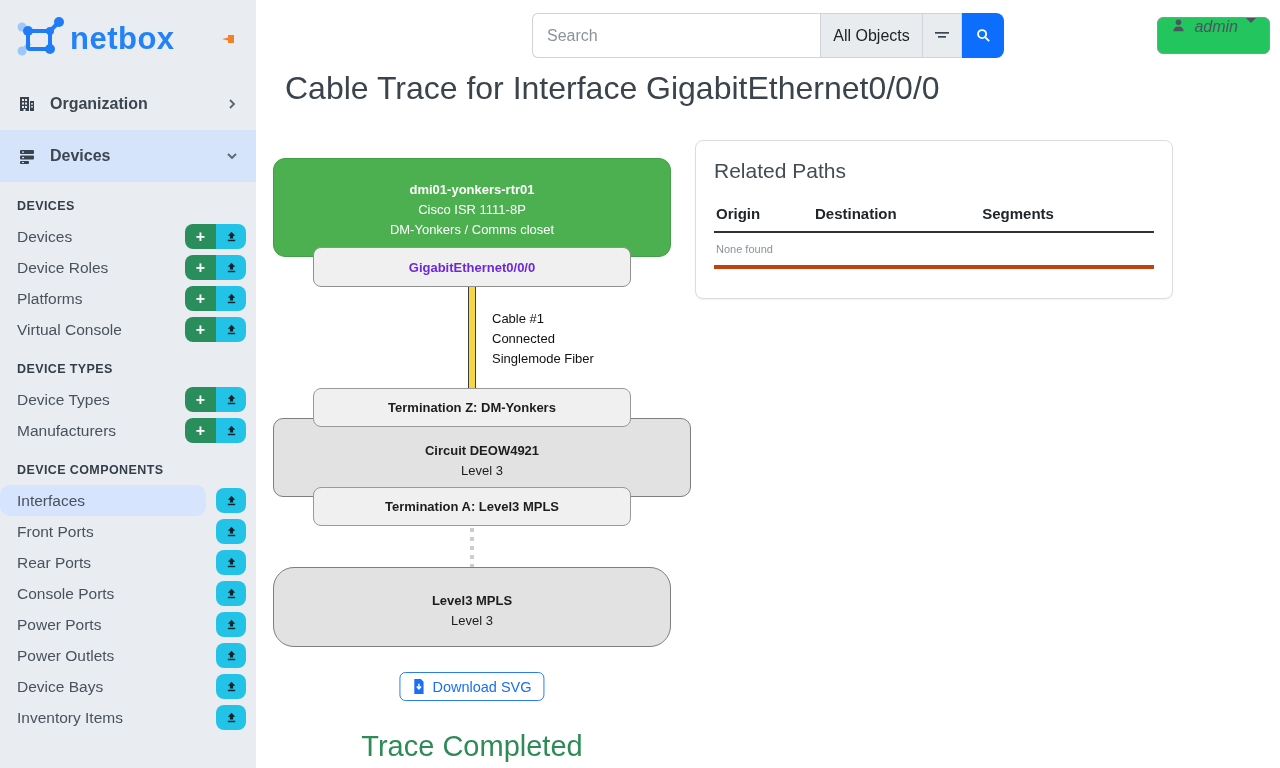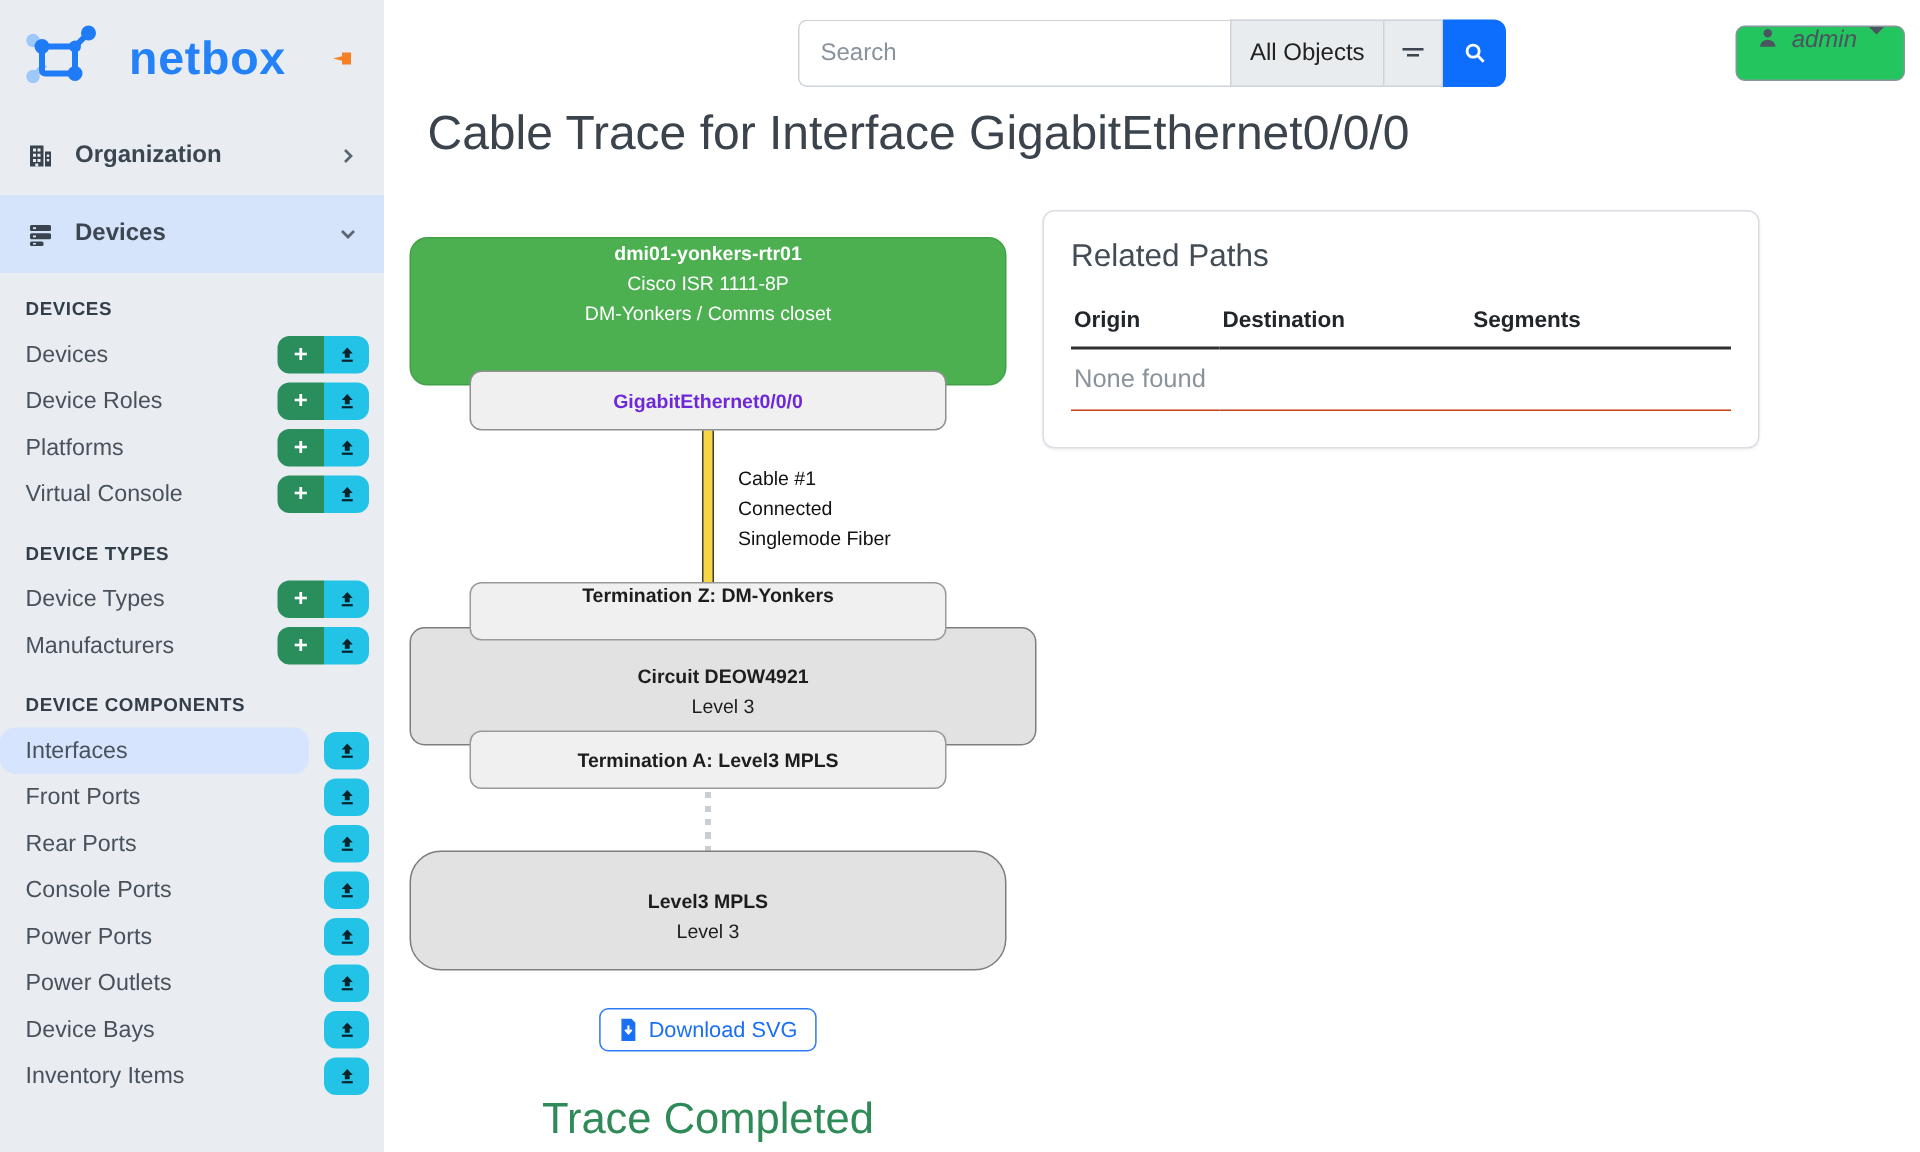--- a/index.html
+++ b/index.html
@@ -3,21 +3,21 @@
 <meta charset="utf-8">
 <style>
   * { box-sizing: border-box; margin: 0; padding: 0; }
   html,body { width:1280px; height:768px; overflow:hidden;
     font-family:"Liberation Sans", sans-serif; background:#fff; color:#39434e; }
 
   
   .sidebar { position:fixed; left:0; top:0; width:256px; height:768px; background:#e9edf1; }
   .logo-row { height:78px; display:flex; align-items:center; padding:0 18px 0 14px; }
   .logo-mark { width:52px; height:52px; }
-  .logo-text { font-size:31px; font-weight:bold; color:#2382f7; margin-left:20px; letter-spacing:.5px; }
+  .logo-text { font-size:31px; font-weight:bold; color:#2382f7; margin-left:4px; letter-spacing:.5px; }
   .pin-btn { margin-left:auto; width:20px; height:20px; display:flex; align-items:center; justify-content:center; }
 
   .nav-item { height:52px; display:flex; align-items:center; gap:14px; padding:0 18px;
     font-size:16px; font-weight:bold; color:#3c4650; cursor:pointer; }
   .nav-item.active { background:#d5e3fb; }
   .nav-chevron { margin-left:auto; display:flex; }
 
   .section-title { padding:17px 17px 8px; font-size:12.5px; font-weight:bold; color:#343e48; letter-spacing:.4px; }
 
   .side-item { position:relative; height:31px; display:flex; align-items:center; font-size:15.5px; color:#49525c; }
@@ -50,49 +50,49 @@
     font-size:16px; color:#4b555f; cursor:pointer;font-style:italic; }
   .caret-down { width:0; height:0; border-left:5px solid transparent; border-right:5px solid transparent; border-top:5px solid #4b555f; }
 
   .page-title { position:absolute; left:17px; top:70px; font-size:32px; font-weight:400; color:#3b434c;margin-left:12px; }
 
   
   .trace { position:absolute; left:17px; top:158px; width:398px; height:610px; }
   .tbox { position:absolute; border-radius:8px; text-align:center; font-size:13px; }
   .tbox .b { font-weight:bold; }
   .device-box { left:0; top:0; width:398px; height:99px; background:#4caf50; border:1px solid #42a046;
-    border-radius:12px; color:#fff; line-height:20px; }
+    border-radius:12px; color:#fff; padding-top:21px; line-height:20px; }
   .iface-box { left:40px; top:89px; width:318px; height:40px; background:#f0f0f0; border:1px solid #909090;
     color:#6d28d9; display:flex; align-items:center; justify-content:center; z-index:2; }
   .cable-bar { position:absolute; left:195px; top:129px; width:8px; height:101px; background:#f7d645;
     border-left:1px solid #3b3b3b; border-right:1px solid #3b3b3b; z-index:1; }
   .cable-label { position:absolute; left:219px; top:151px; font-size:13px; color:#111; line-height:20px; text-align:left; }
   .termz-box { left:40px; top:230px; width:318px; height:39px; background:#f0f0f0; border:1px solid #9a9a9a;
-    color:#1d1d1d; display:flex; align-items:flex-start; justify-content:center; z-index:2; }
+    color:#1d1d1d; display:flex; align-items:center; justify-content:center; z-index:2; }
   .circuit-box { left:0; top:260px; width:418px; height:79px; background:#e2e2e2; border:1px solid #7e7e7e;
     border-radius:10px; color:#1d1d1d; padding-top:22px; line-height:20px; z-index:1; }
   .terma-box { left:40px; top:329px; width:318px; height:39px; background:#f0f0f0; border:1px solid #9a9a9a;
     color:#1d1d1d; display:flex; align-items:center; justify-content:center; z-index:2; }
   .dotted-link { position:absolute; left:197px; top:370px; width:4px; height:40px;
     background:repeating-linear-gradient(to bottom,#c9ced4 0 4px, transparent 4px 9px); }
   .pnet-box { left:0; top:409px; width:398px; height:80px; background:#e2e2e2; border:1px solid #7e7e7e;
     border-radius:21px; color:#1d1d1d; padding-top:23px; line-height:20px; }
   .download-btn { position:absolute; left:50%; transform:translateX(-50%); top:514px; height:29px;
     display:inline-flex; align-items:center; gap:7px; padding:0 12px; background:#fff;
     border:1px solid #2e7bf6; border-radius:6px; color:#1a6ff5; font-size:14.5px; cursor:pointer; white-space:nowrap; }
   .trace-status { position:absolute; left:0; top:572px; width:100%; text-align:center;
     font-size:29px; color:#2e8b57; }
 
   
   .card { position:absolute; left:439px; top:140px; width:478px; height:159px; background:#fff;
     border:1px solid #d9dee3; border-radius:8px; box-shadow:0 1px 2px rgba(0,0,0,.06); padding:18px; }
   .card h2 { font-size:21px; font-weight:400; color:#434c55; margin-bottom:16px; }
   .paths-table { width:100%; border-collapse:collapse; }
   .paths-table th { text-align:left; font-size:15px; color:#21262b; padding:6px 2px 9px; border-bottom:2px solid #303030; }
-  .paths-table td { font-size:17px; color:#8a939c; padding:10px 2px; border-bottom:1px solid #c2410c; }
+  .paths-table td { font-size:11px; color:#8a939c; padding:10px 2px; border-bottom:4px solid #c2410c; }
   .col-origin { width:22.5%; } .col-dest { width:38%; }
 
   svg { display:block; }
 </style>
 </head>
 <body>
 
 <div class="sidebar">
 
   <div class="logo-row">

